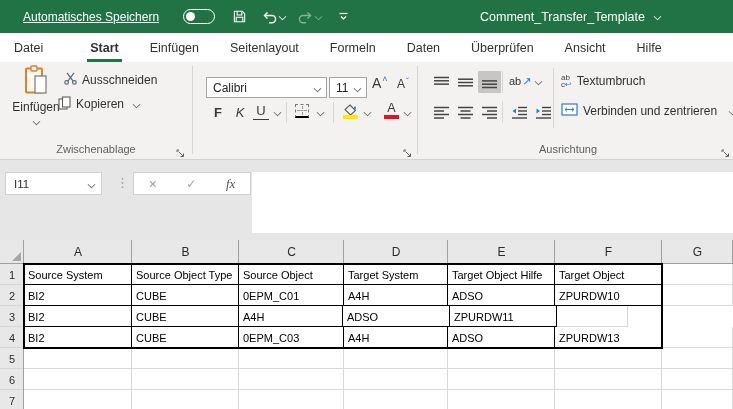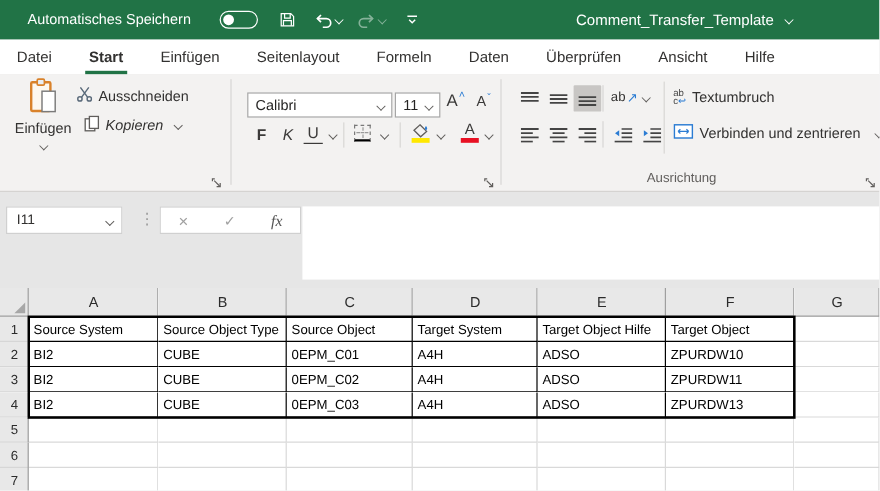--- a/index.html
+++ b/index.html
@@ -2,37 +2,37 @@
 <html lang="de"><head>
 <meta charset="utf-8">
 <style>
   html,body{margin:0;padding:0;background:#fff;}
   #app{position:relative;width:733px;height:409px;overflow:hidden;
        font-family:"Liberation Sans","DejaVu Sans",sans-serif;
        -webkit-font-smoothing:antialiased;background:#e6e6e6;}
   
   #titlebar{position:absolute;left:0;top:0;width:733px;height:33px;background:#217346;
             display:flex;align-items:center;color:#fff;font-size:12px;}
-  #autosave{display:flex;align-items:flex-start;gap:24px;margin-left:23px;}
+  #autosave{display:flex;align-items:flex-end;gap:24px;margin-left:23px;text-decoration:underline;}
   .toggle{width:30px;height:13px;border:1.5px solid #fff;border-radius:8px;position:relative;}
   .toggle .knob{position:absolute;left:2px;top:2px;width:9px;height:9px;border-radius:50%;background:#fff;}
   .tb-ico{display:flex;align-items:center;justify-content:center;}
   #save-ico{margin-left:17px;}
   #undo-grp{margin-left:15px;display:flex;align-items:center;gap:2px;}
   #redo-grp{margin-left:12px;display:flex;align-items:center;gap:2px;opacity:.45;}
   #qat-ico{margin-left:16px;}
   .chev{width:6px;height:6px;border-right:1.4px solid #605e5c;border-bottom:1.4px solid #605e5c;
         transform:rotate(45deg) scale(.78);display:inline-block;}
   .chev.white{border-color:#fff;}
   #doc-title{position:absolute;left:480px;top:0;height:33px;display:flex;align-items:center;gap:9px;font-size:12.5px;}
   
   #tabrow{position:absolute;left:0;top:33px;width:733px;height:29px;background:#fff;
           display:flex;align-items:stretch;padding-left:13px;gap:29px;font-size:12.5px;color:#323130;box-sizing:border-box;}
   .tab{display:flex;align-items:center;position:relative;padding:0 1px;cursor:default;}
-  .tab.active{font-weight:700;}
+  .tab.active{font-weight:700;margin-left:16px;}
   .tab.active::after{content:"";position:absolute;left:-2px;right:-2px;bottom:0;height:3px;background:#217346;}
   
   #ribbon{position:absolute;left:0;top:62px;width:733px;height:97px;background:#f3f2f1;border-bottom:1px solid #d5d3d1;}
   .grp-label{position:absolute;top:81px;font-size:11px;color:#605e5c;text-align:center;}
   .vdiv{position:absolute;width:1px;background:#d8d6d4;}
   .launcher{position:absolute;top:82px;width:10px;height:10px;}
   .rbtn{position:absolute;display:flex;align-items:center;gap:5px;font-size:12px;color:#323130;height:20px;white-space:nowrap;}
   #paste-btn{position:absolute;left:12px;top:3px;width:48px;height:76px;display:flex;flex-direction:column;align-items:center;font-size:12px;color:#323130;}
   #paste-btn .lbl{margin-top:1px;}
   #paste-btn .chev{margin-top:4px;}
@@ -138,30 +138,31 @@
     <div class="rbtn" style="left:64px;top:8px;">
       <span>
         <svg width="13" height="13" viewBox="0 0 13 13" stroke="#5a6a7a" fill="none" stroke-width="1.2">
           <circle cx="2.6" cy="10.4" r="1.8"></circle>
             <circle cx="10.4" cy="10.4" r="1.8"></circle>
           <path d="M3.9 9.2 L10 0.8 M9.1 9.2 L3 0.8"></path>
         </svg>
       </span>
       <span>Ausschneiden</span>
     </div>
-    <div class="rbtn" style="left:70px;top:32px;font-style:italic;">
+    <div class="rbtn" style="left:58px;top:32px;">
       <span>
         <svg width="13" height="14" viewBox="0 0 13 14" fill="#fff" stroke="#605e5c" stroke-width="1.1">
           <rect x="1" y="3" width="8" height="10"></rect>
             <rect x="4.5" y="1" width="7.5" height="10"></rect>
         </svg>
       </span>
       <span>Kopieren</span>
       <span class="chev" style="margin-left:4px;"></span>
     </div>
+    <div class="grp-label" style="left:0;width:192px;">Zwischenablage</div>
     <span class="launcher" style="left:176px;">
       <svg width="9" height="9" viewBox="0 0 9 9" stroke="#605e5c" fill="none" stroke-width="1">
         <path d="M1 3 V1 H3"></path>
           <path d="M2.5 2.5 L7 7"></path>
           <path d="M7.5 4.5 V7.5 H4.5"></path>
       </svg>
     </span>
     <div class="vdiv" style="left:192px;top:4px;height:88px;"></div>
 
     <div class="inputbox" style="left:206px;top:15px;width:121px;height:21px;padding-left:6px;">
@@ -360,21 +361,20 @@
         <div class="cell" style="width: 105px; box-shadow: rgb(0, 0, 0) -1px 0px 0px inset, rgb(0, 0, 0) 0px -1px 0px inset;">0EPM_C01</div>
         <div class="cell" style="width: 104px; box-shadow: rgb(0, 0, 0) -1px 0px 0px inset, rgb(0, 0, 0) 0px -1px 0px inset;">A4H</div>
         <div class="cell" style="width: 107px; box-shadow: rgb(0, 0, 0) -1px 0px 0px inset, rgb(0, 0, 0) 0px -1px 0px inset;">ADSO</div>
         <div class="cell" style="width: 107px; box-shadow: rgb(0, 0, 0) -1px 0px 0px inset, rgb(0, 0, 0) 0px -1px 0px inset;">ZPURDW10</div>
         <div class="cell" style="width: 71px; box-shadow: rgb(217, 217, 217) -1px 0px 0px inset, rgb(217, 217, 217) 0px -1px 0px inset;"></div>
       </div>
       <div class="gridrow">
         <div class="rowhead">3</div>
         <div class="cell" style="width: 108px; box-shadow: rgb(0, 0, 0) -1px 0px 0px inset, rgb(0, 0, 0) 0px -1px 0px inset, rgb(0, 0, 0) 1px 0px 0px inset;">BI2</div>
         <div class="cell" style="width: 107px; box-shadow: rgb(0, 0, 0) -1px 0px 0px inset, rgb(0, 0, 0) 0px -1px 0px inset;">CUBE</div>
-        <div class="cell" style="width: 105px; box-shadow: rgb(0, 0, 0) -1px 0px 0px inset, rgb(0, 0, 0) 0px -1px 0px inset;">0EPM_C02</div>
         <div class="cell" style="width: 104px; box-shadow: rgb(0, 0, 0) -1px 0px 0px inset, rgb(0, 0, 0) 0px -1px 0px inset;">A4H</div>
         <div class="cell" style="width: 107px; box-shadow: rgb(0, 0, 0) -1px 0px 0px inset, rgb(0, 0, 0) 0px -1px 0px inset;">ADSO</div>
         <div class="cell" style="width: 107px; box-shadow: rgb(0, 0, 0) -1px 0px 0px inset, rgb(0, 0, 0) 0px -1px 0px inset; text-align: center;">ZPURDW11</div>
         <div class="cell" style="width: 71px; box-shadow: rgb(217, 217, 217) -1px 0px 0px inset, rgb(217, 217, 217) 0px -1px 0px inset;"></div>
       </div>
       <div class="gridrow">
         <div class="rowhead">4</div>
         <div class="cell" style="width: 108px; box-shadow: rgb(0, 0, 0) -1px 0px 0px inset, rgb(0, 0, 0) 0px -1px 0px inset, rgb(0, 0, 0) 1px 0px 0px inset;">BI2</div>
         <div class="cell" style="width: 107px; box-shadow: rgb(0, 0, 0) -1px 0px 0px inset, rgb(0, 0, 0) 0px -1px 0px inset;">CUBE</div>
         <div class="cell" style="width: 105px; box-shadow: rgb(0, 0, 0) -1px 0px 0px inset, rgb(0, 0, 0) 0px -1px 0px inset;">0EPM_C03</div>

